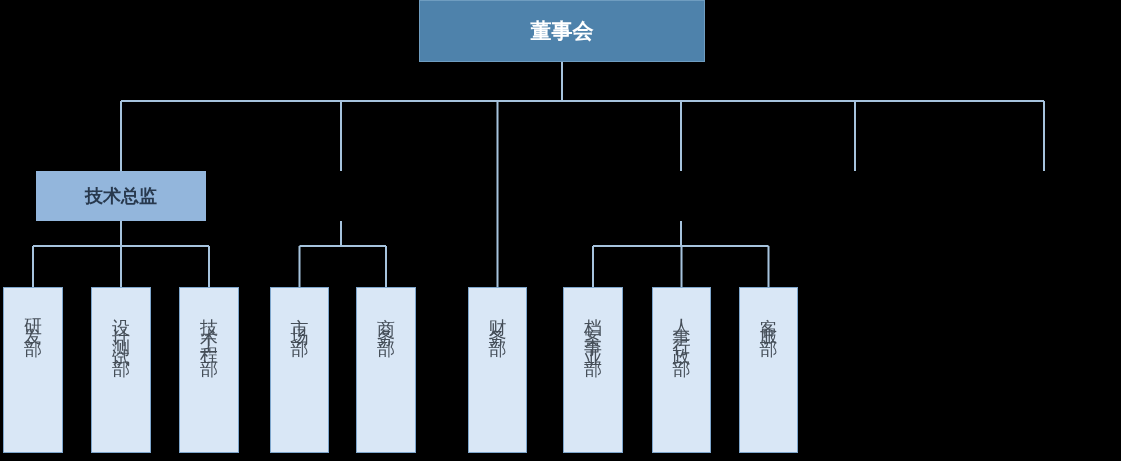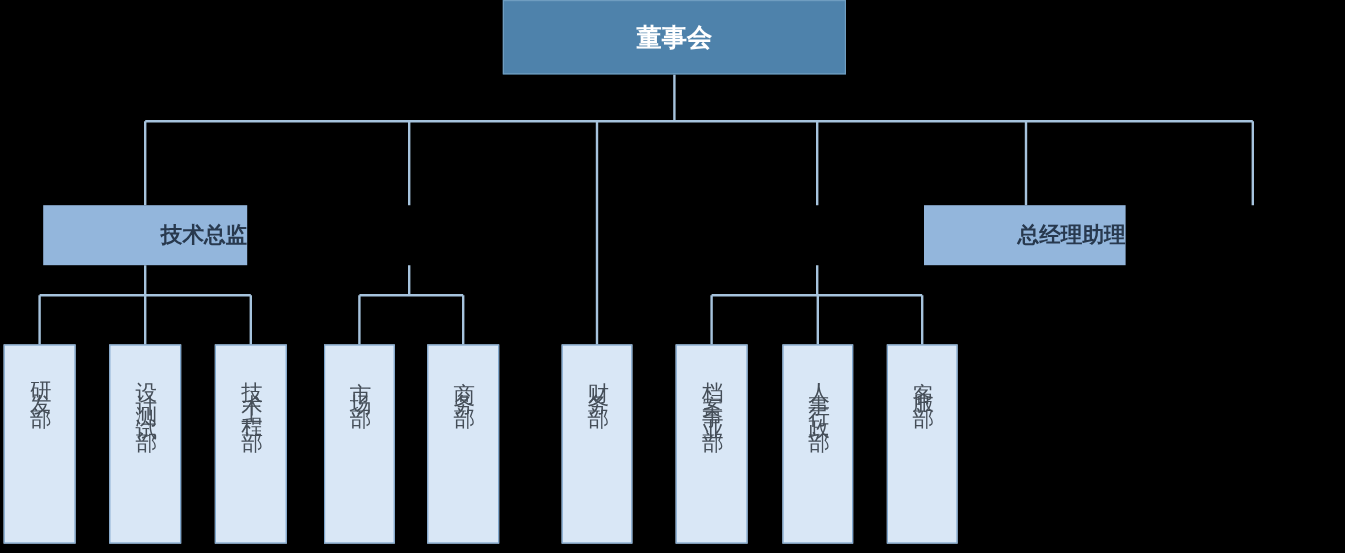--- a/index.html
+++ b/index.html
@@ -34,21 +34,20 @@
     color: var(--level1-text, #ffffff);
     font-size: 21px;
     font-weight: bold;
   }
   .lvl2 {
     top: 171px; height: 50px;
     background: var(--level2-fill, #93b6dc);
     color: var(--level2-text, #28394e);
     font-size: 18px;
     font-weight: bold;
-    justify-content: flex-end;
   }
   .lvl3 {
     top: 287px; height: 166px;
     background: var(--level3-fill, #d9e7f6);
     border: 1px solid var(--level3-border, #7ea6cc);
     align-items: flex-start;
     padding-top: 16px;
   }
   .vtext {
     writing-mode: vertical-rl;
@@ -76,23 +75,20 @@
     "></path>
   </svg>
 
   <div class="node lvl1">
     <span>董事会</span>
   </div>
 
   <div class="node lvl2" style="left:36px;width:170px">
     <span>技术总监</span>
   </div>
-  <div class="node lvl2" style="left:770px;width:168px">
-    <span>总经理助理</span>
-  </div>
 
   <div class="node lvl3" style="left:3px;width:60px">
     <span class="vtext">研发部</span>
   </div>
   <div class="node lvl3" style="left:91px;width:60px">
     <span class="vtext">设计测试部</span>
   </div>
   <div class="node lvl3" style="left:179px;width:60px">
     <span class="vtext">技术工程部</span>
   </div>

